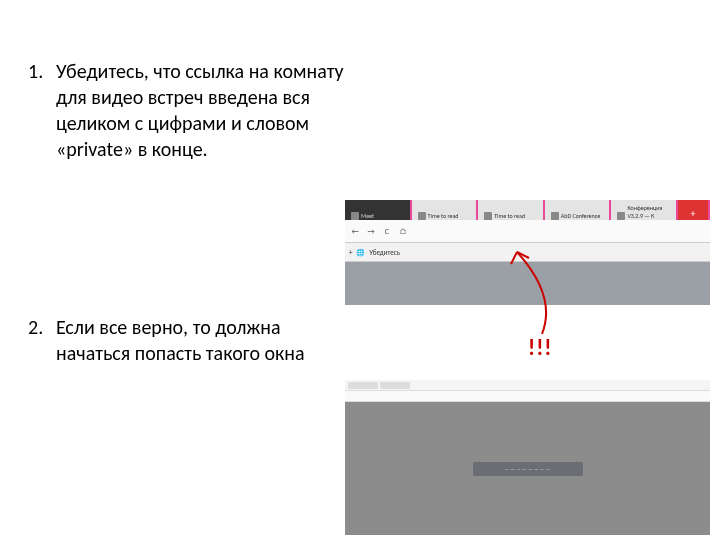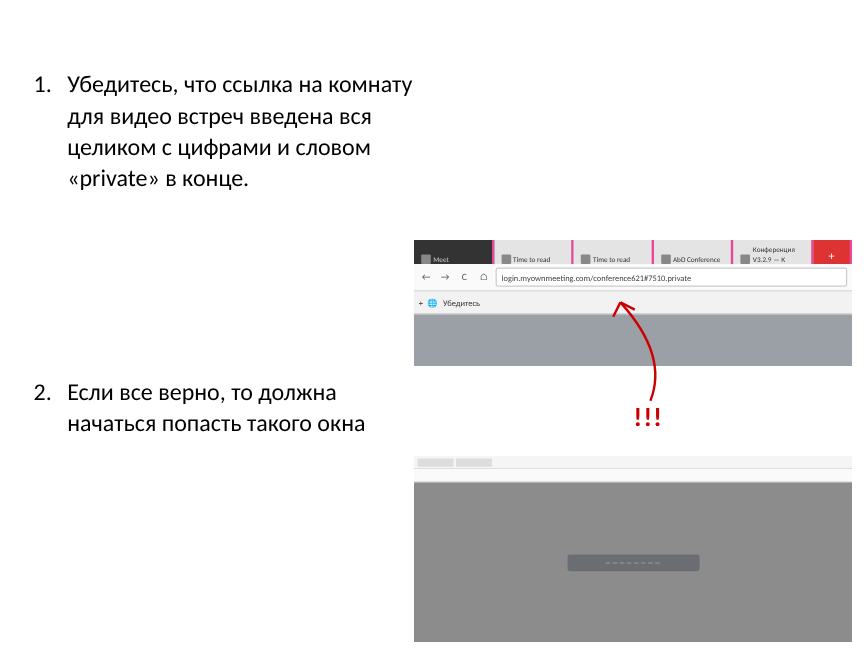--- a/index.html
+++ b/index.html
@@ -69,21 +69,20 @@
           <span class="favicon"></span>
           <span>Конференция V3.2.9 — К</span>
         </div>
     <div class="tab plus">+</div>
   </div>
   <div class="addrbar">
     <div class="nav-btn">←</div>
     <div class="nav-btn">→</div>
     <div class="nav-btn">C</div>
     <div class="nav-btn">⌂</div>
-    <div class="url-box">login.myownmeeting.com/conference621#7510.private</div>
   </div>
   <div class="bookbar">
     <span>+</span>
     <span>🌐</span>
     <span>Убедитесь</span>
   </div>
   <div class="content1"></div>
 </div>
 
 <svg class="arrow" viewBox="0 0 70 90">

